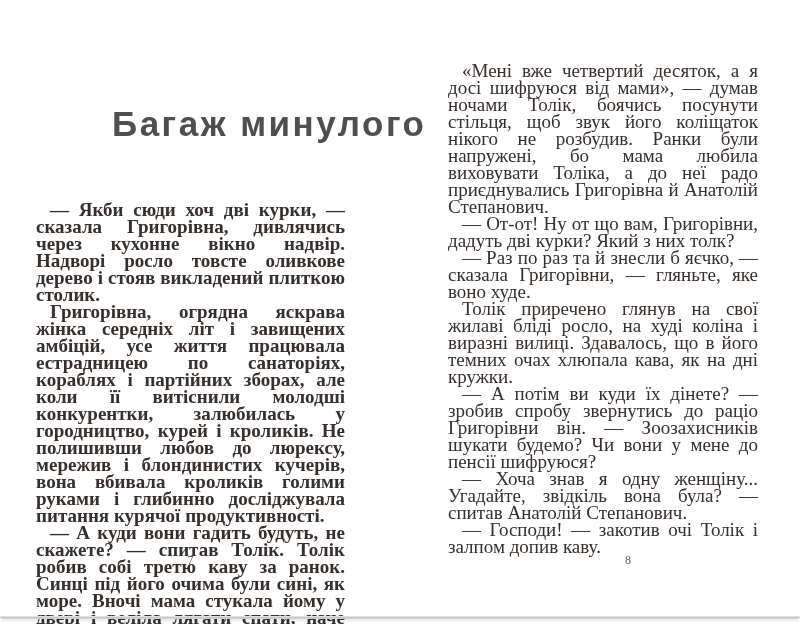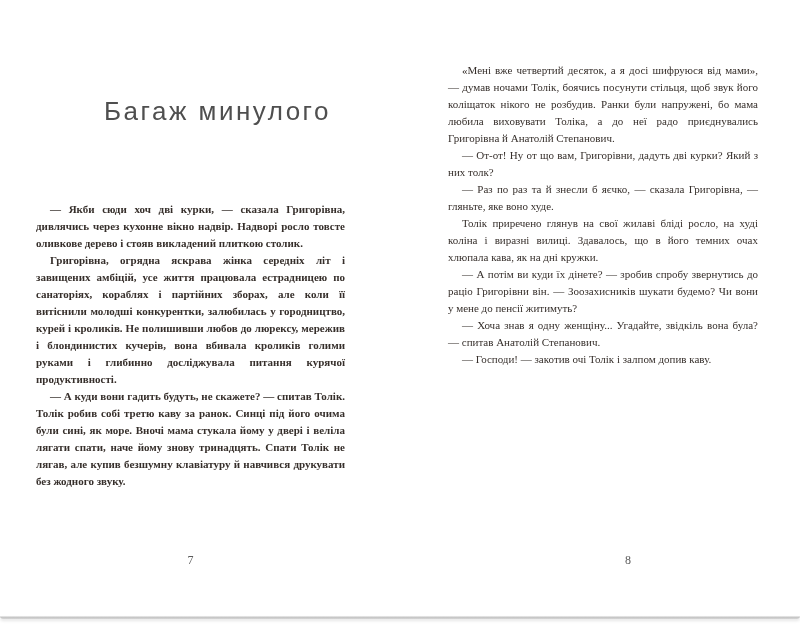--- a/index.html
+++ b/index.html
@@ -13,33 +13,33 @@
   .spread{
     position:relative;
     width:800px;height:624px;
     background:var(--page-bg);
     overflow:hidden;
     font-family:"Liberation Serif", serif;
   }
   .chapter-title{
     position:absolute;
     left:104px;top:96px;
-    margin:0;
+    margin:8px;
     font-family:"Liberation Sans", sans-serif;
-    font-weight:400;
-    font-size:26px;
+    font-weight:700;
+    font-size:35px;
     letter-spacing:2.5px;
     color:var(--title-color);
   }
   .body-block{position:absolute;}
   .left-body{left:36px;top:201px;width:309px;font-weight:bold;}
   .right-body{left:448px;top:62px;width:310px;}
   .para{
     margin:0;
-    font-size:11px;
+    font-size:19px;
     line-height:17px;
     text-align:justify;
     text-indent:14px;
     color:var(--text-color);
     hyphens:none;
   }
   .folio{
     position:absolute;
     top:553px;
     font-size:12px;
@@ -69,23 +69,23 @@
         <p class="para">Григорівна, огрядна яскрава жінка середніх літ і завищених амбіцій, усе життя працювала естрадницею по санаторіях, кораблях і партійних зборах, але коли її витіснили молодші конкурентки, залюбилась у городництво, курей і кроликів. Не полишивши любов до люрексу, мережив і блондинистих кучерів, вона вбивала кроликів голими руками і глибинно досліджувала питання курячої продуктивності.</p>
         <p class="para">— А куди вони гадить будуть, не скажете? — спитав Толік. Толік робив собі третю каву за ранок. Синці під його очима були сині, як море. Вночі мама стукала йому у двері і веліла лягати спати, наче йому знову тринадцять. Спати Толік не лягав, але купив безшумну клавіатуру й навчився друкувати без жодного звуку.</p>
       </div>
     <div class="folio folio-left">7</div>
   </div>
 
   <div>
     <div class="body-block right-body">
         <p class="para">«Мені вже четвертий десяток, а я досі шифруюся від мами», — думав ночами Толік, боячись посунути стільця, щоб звук його коліщаток нікого не розбудив. Ранки були напружені, бо мама любила виховувати Толіка, а до неї радо приєднувались Григорівна й Анатолій Степанович.</p>
         <p class="para">— От-от! Ну от що вам, Григорівни, дадуть дві курки? Який з них толк?</p>
-        <p class="para">— Раз по раз та й знесли б яєчко, — сказала Григорівна, — гляньте, яке воно худе.</p>
+        <p class="para">— Раз по раз та й знесли б яєчко, — сказала Григорівни, — гляньте, яке воно худе.</p>
         <p class="para">Толік приречено глянув на свої жилаві бліді росло, на худі коліна і виразні вилиці. Здавалось, що в його темних очах хлюпала кава, як на дні кружки.</p>
-        <p class="para">— А потім ви куди їх дінете? — зробив спробу звернутись до раціо Григорівни він. — Зоозахисників шукати будемо? Чи вони у мене до пенсії житимуть?</p>
+        <p class="para">— А потім ви куди їх дінете? — зробив спробу звернутись до раціо Григорівни він. — Зоозахисників шукати будемо? Чи вони у мене до пенсії шифруюся?</p>
         <p class="para">— Хоча знав я одну женщіну... Угадайте, звідкіль вона була? — спитав Анатолій Степанович.</p>
         <p class="para">— Господи! — закотив очі Толік і залпом допив каву.</p>
       </div>
     <div class="folio folio-right">8</div>
   </div>
 
   <div class="bottom-edge"></div>
 
 </div>
 

